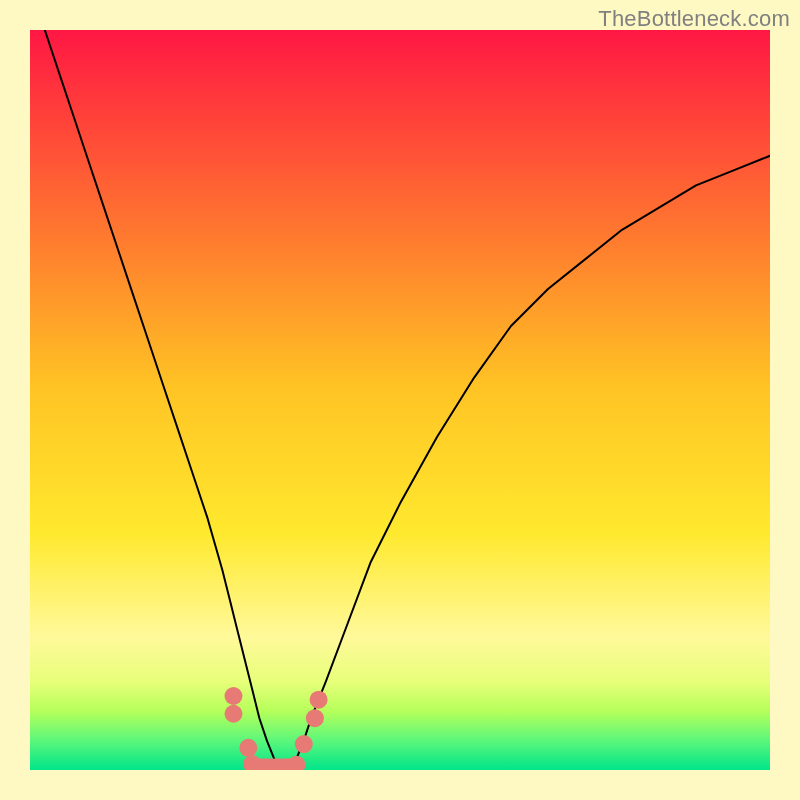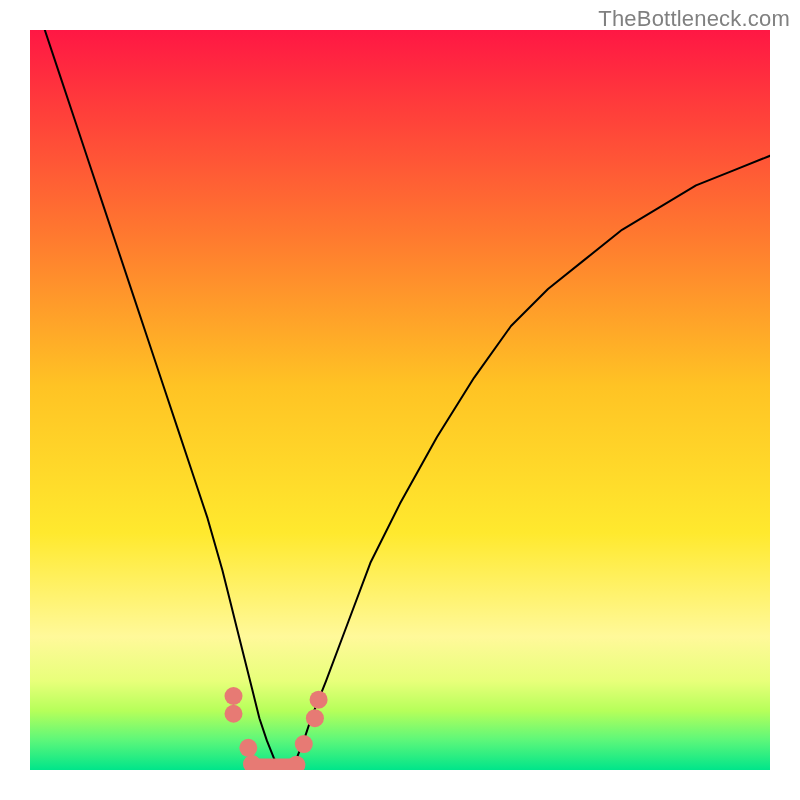--- a/index.html
+++ b/index.html
@@ -8,21 +8,21 @@
     width: 800px;
     height: 800px;
     background: #000;
     overflow: hidden;
     font-family: Arial, Helvetica, sans-serif;
   }
   .frame {
     position: absolute;
     left: 0; top: 0;
     width: 800px; height: 800px;
-    background: #ffffff;
+    background: #fef9c3;
   }
   .watermark {
     position: absolute;
     top: 6px;
     right: 10px;
     color: #808080;
     font-size: 22px;
     font-weight: 400;
     letter-spacing: 0.2px;
     z-index: 5;

